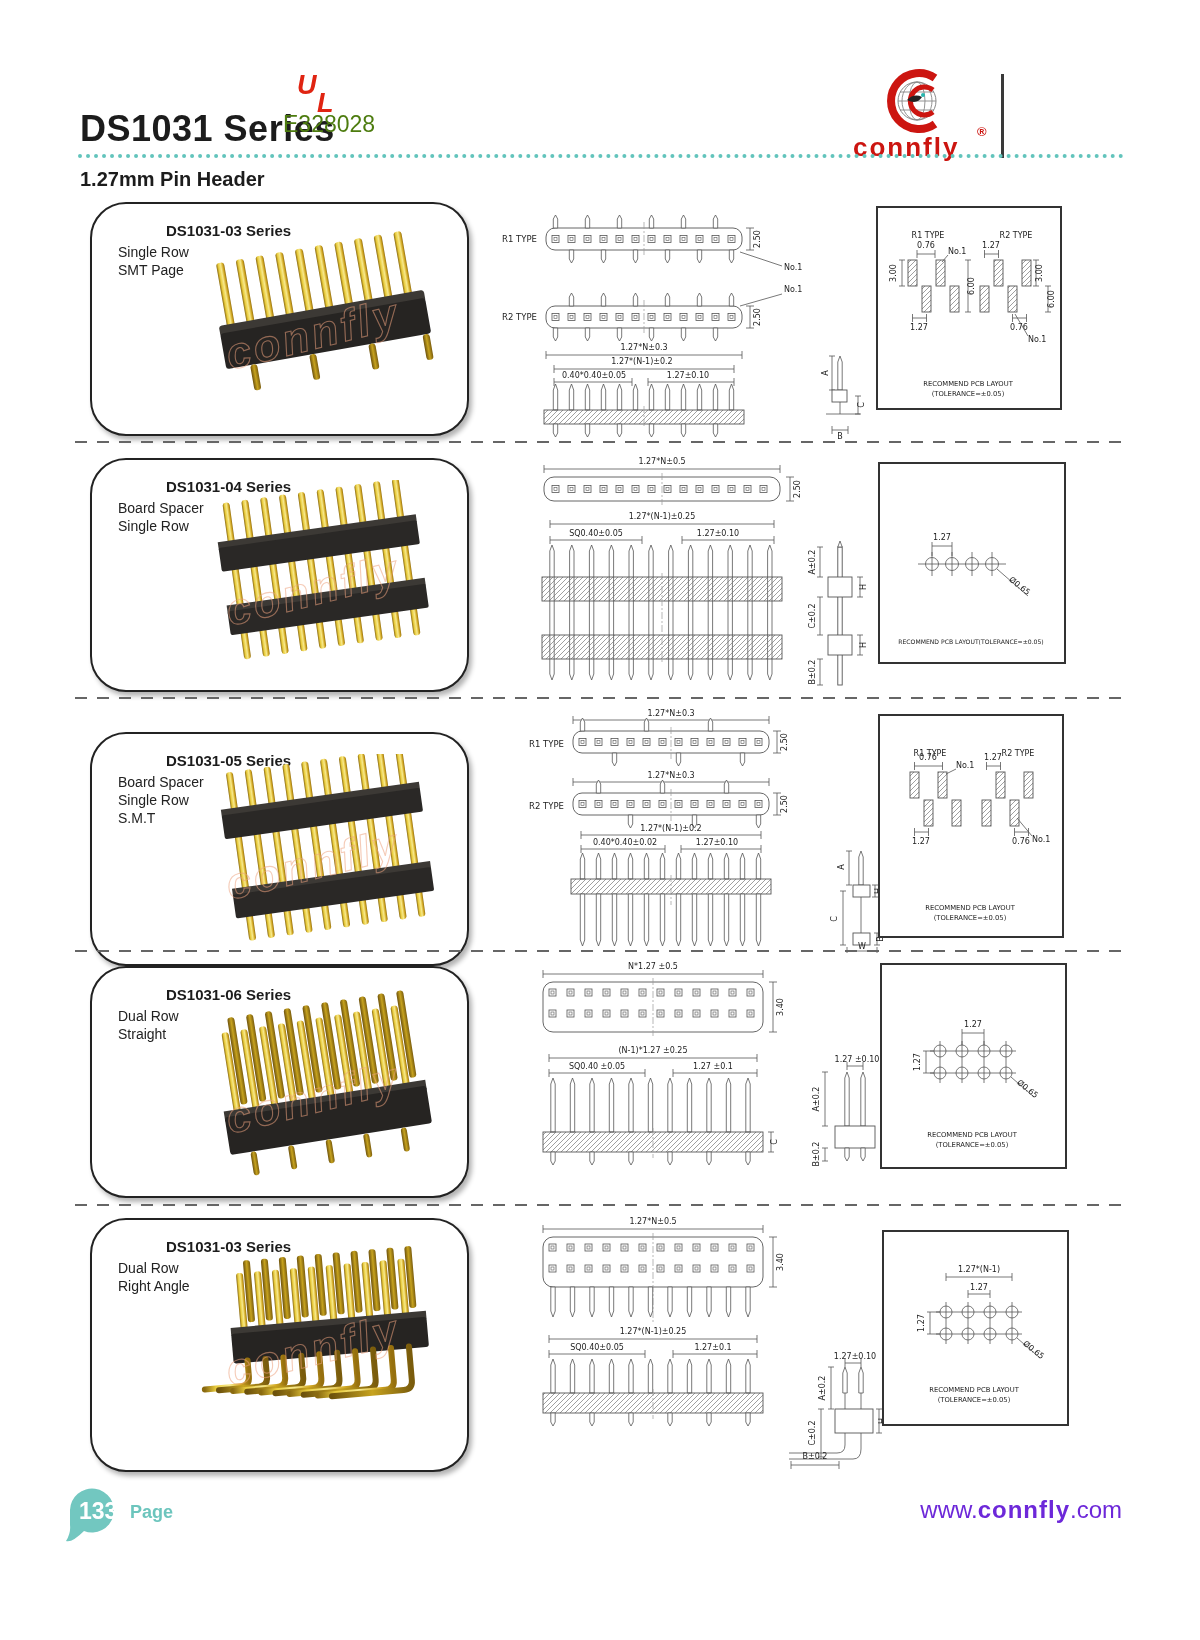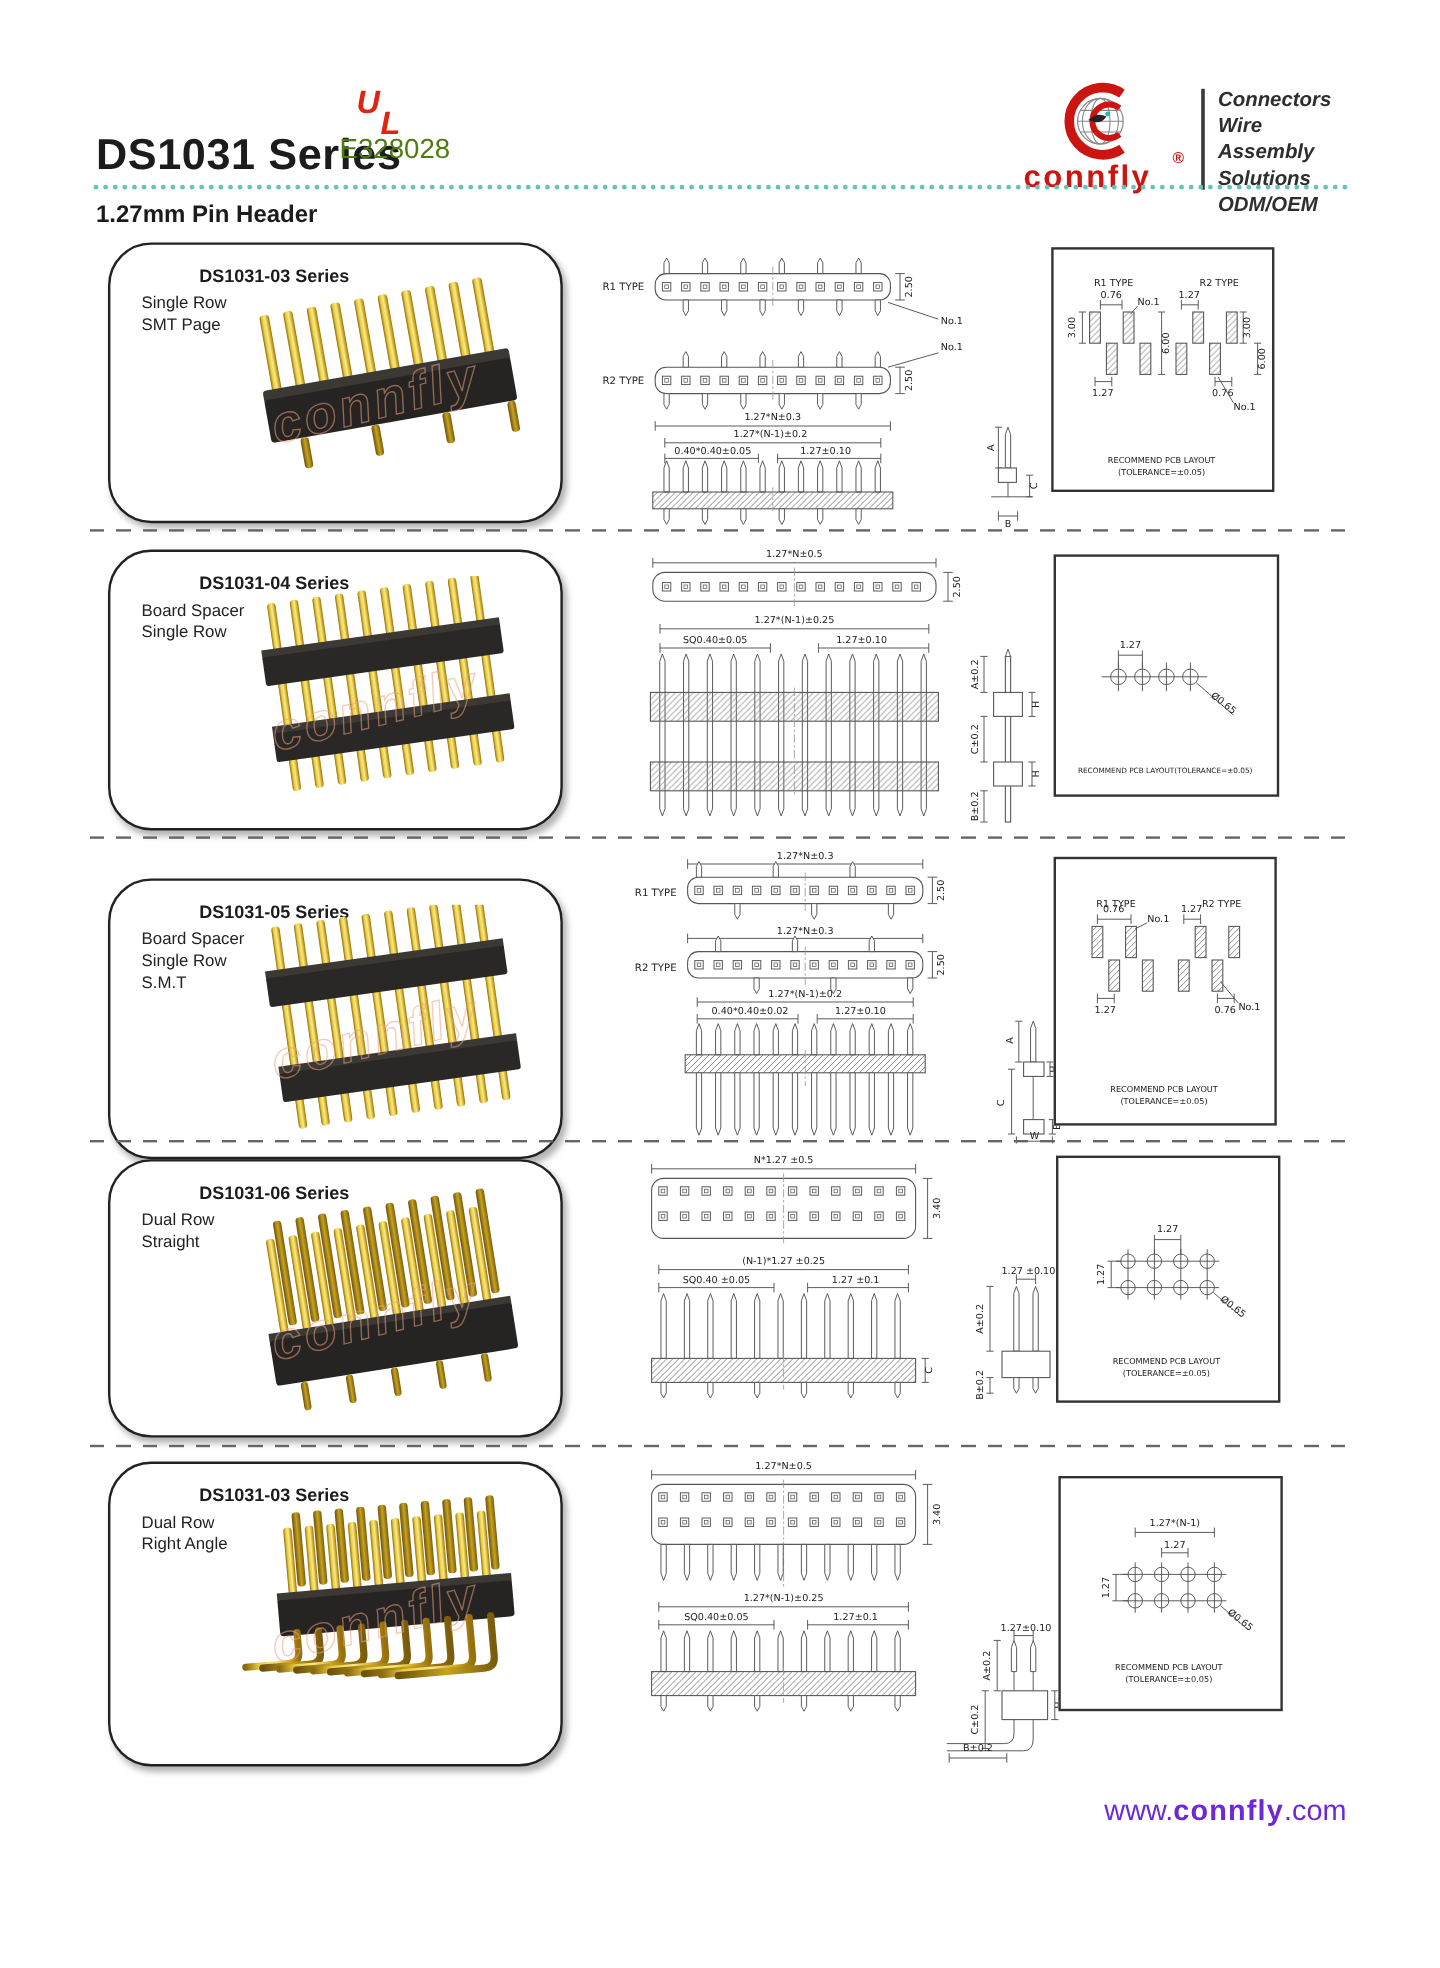--- a/index.html
+++ b/index.html
@@ -112,26 +112,20 @@
       <ellipse cx="34" cy="33" rx="15" ry="19" fill="none" stroke="#888" stroke-width="0.9"></ellipse>
       <path d="M15 33 H53 M17 24 H51 M17 42 H51" stroke="#888" stroke-width="0.9"></path>
       <path d="M52 10 A28 28 0 1 0 52 56" fill="none" stroke="#cc1510" stroke-width="8"></path>
       <path d="M50 22 A14 14 0 1 0 50 44" fill="none" stroke="#cc1510" stroke-width="5"></path>
       <path d="M24 32 q7 -7 15 -3 q-5 8 -15 3 z" fill="#222"></path>
       <circle cx="40" cy="27" r="2" fill="#28b8b0"></circle>
     </svg>
     <span class="brand-name">connfly</span>
     <span class="reg">®</span>
     <div class="brand-divider"></div>
-    <div class="tagline">
-      <div>Connectors</div>
-      <div>Wire Assembly</div>
-      <div>Solutions</div>
-      <div>ODM/OEM</div>
-    </div>
   </div>
 
   <div class="dotted"></div>
   <div class="product-heading">1.27mm Pin Header</div>
 
   <div class="card" style="top:202px;height:230px">
     <div class="card-title">DS1031-03 Series</div>
     <div class="card-sub" style="top:40px">Single Row</div>
     <div class="card-sub" style="top:58px">SMT Page</div>
     <svg class="photo" width="258" height="195">
@@ -832,17 +826,24 @@
         <circle class="ln" cx="106" cy="102" r="6"></circle>
         <circle class="ln" cx="128" cy="102" r="6"></circle>
       <path class="ln" d="M62 70 V112 M84 70 V112 M106 70 V112 M128 70 V112" stroke-width="0.5"></path>
       <path class="ln" d="M133 106 L156 126"></path>
       <text class="dimt" transform="rotate(38 148 120)" x="148" y="120" text-anchor="middle">Ø0.65</text>
       <text class="note" x="90" y="160" text-anchor="middle">RECOMMEND PCB LAYOUT</text>
       <text class="note" x="90" y="170" text-anchor="middle">(TOLERANCE=±0.05)</text>
     </svg>
   </div>
 
+  <div class="page-badge">
+    <svg width="180" height="60">
+      <path d="M4 22 a22 22 0 1 1 14 21 q-12 12 -18 10 q5 -8 4 -16 q0 -8 0 -15 z" fill="#72c7c0"></path>
+    </svg>
+    <span class="page-num">133</span>
+    <span class="page-label">Page</span>
+  </div>
   <div class="website">
     <span>www.</span><span class="b">connfly</span><span>.com</span>
   </div>
 
 </div>
 
 </body></html>

